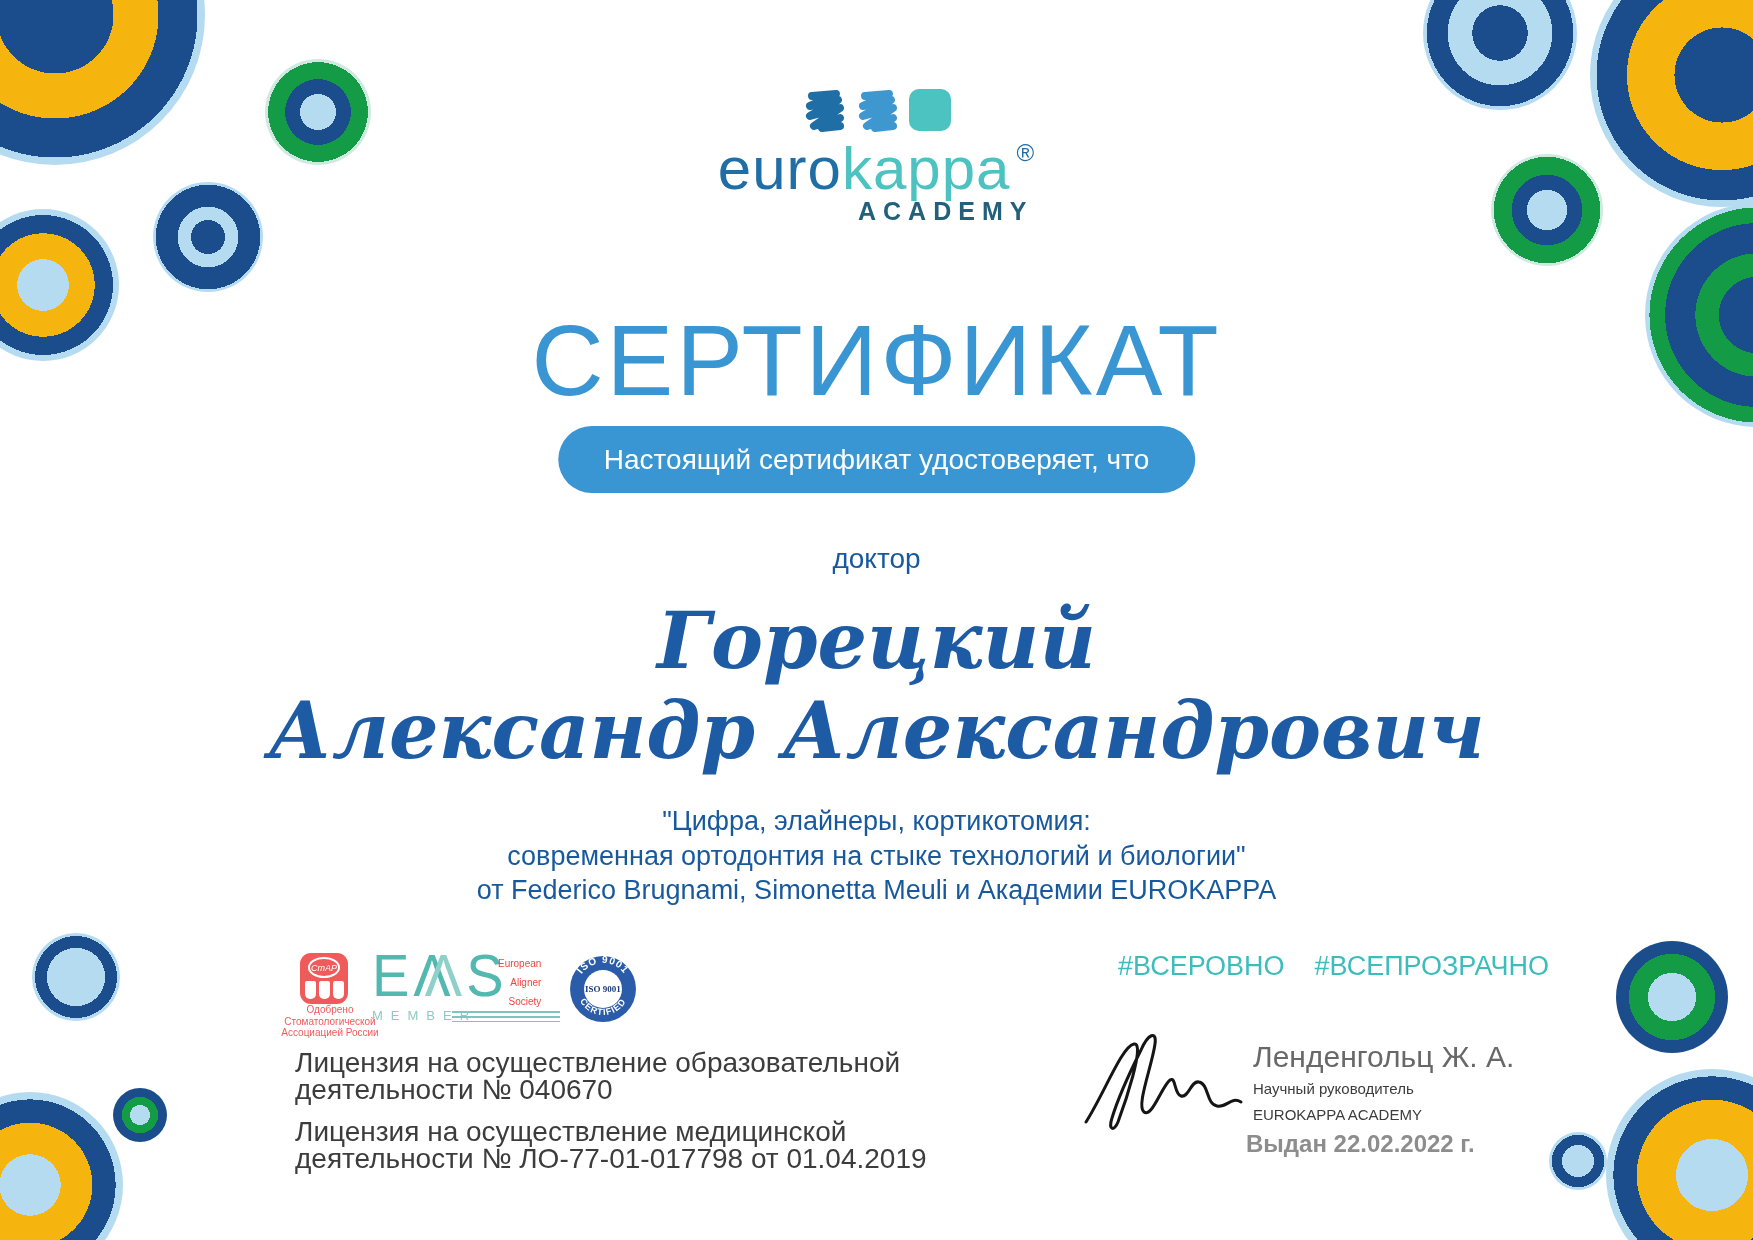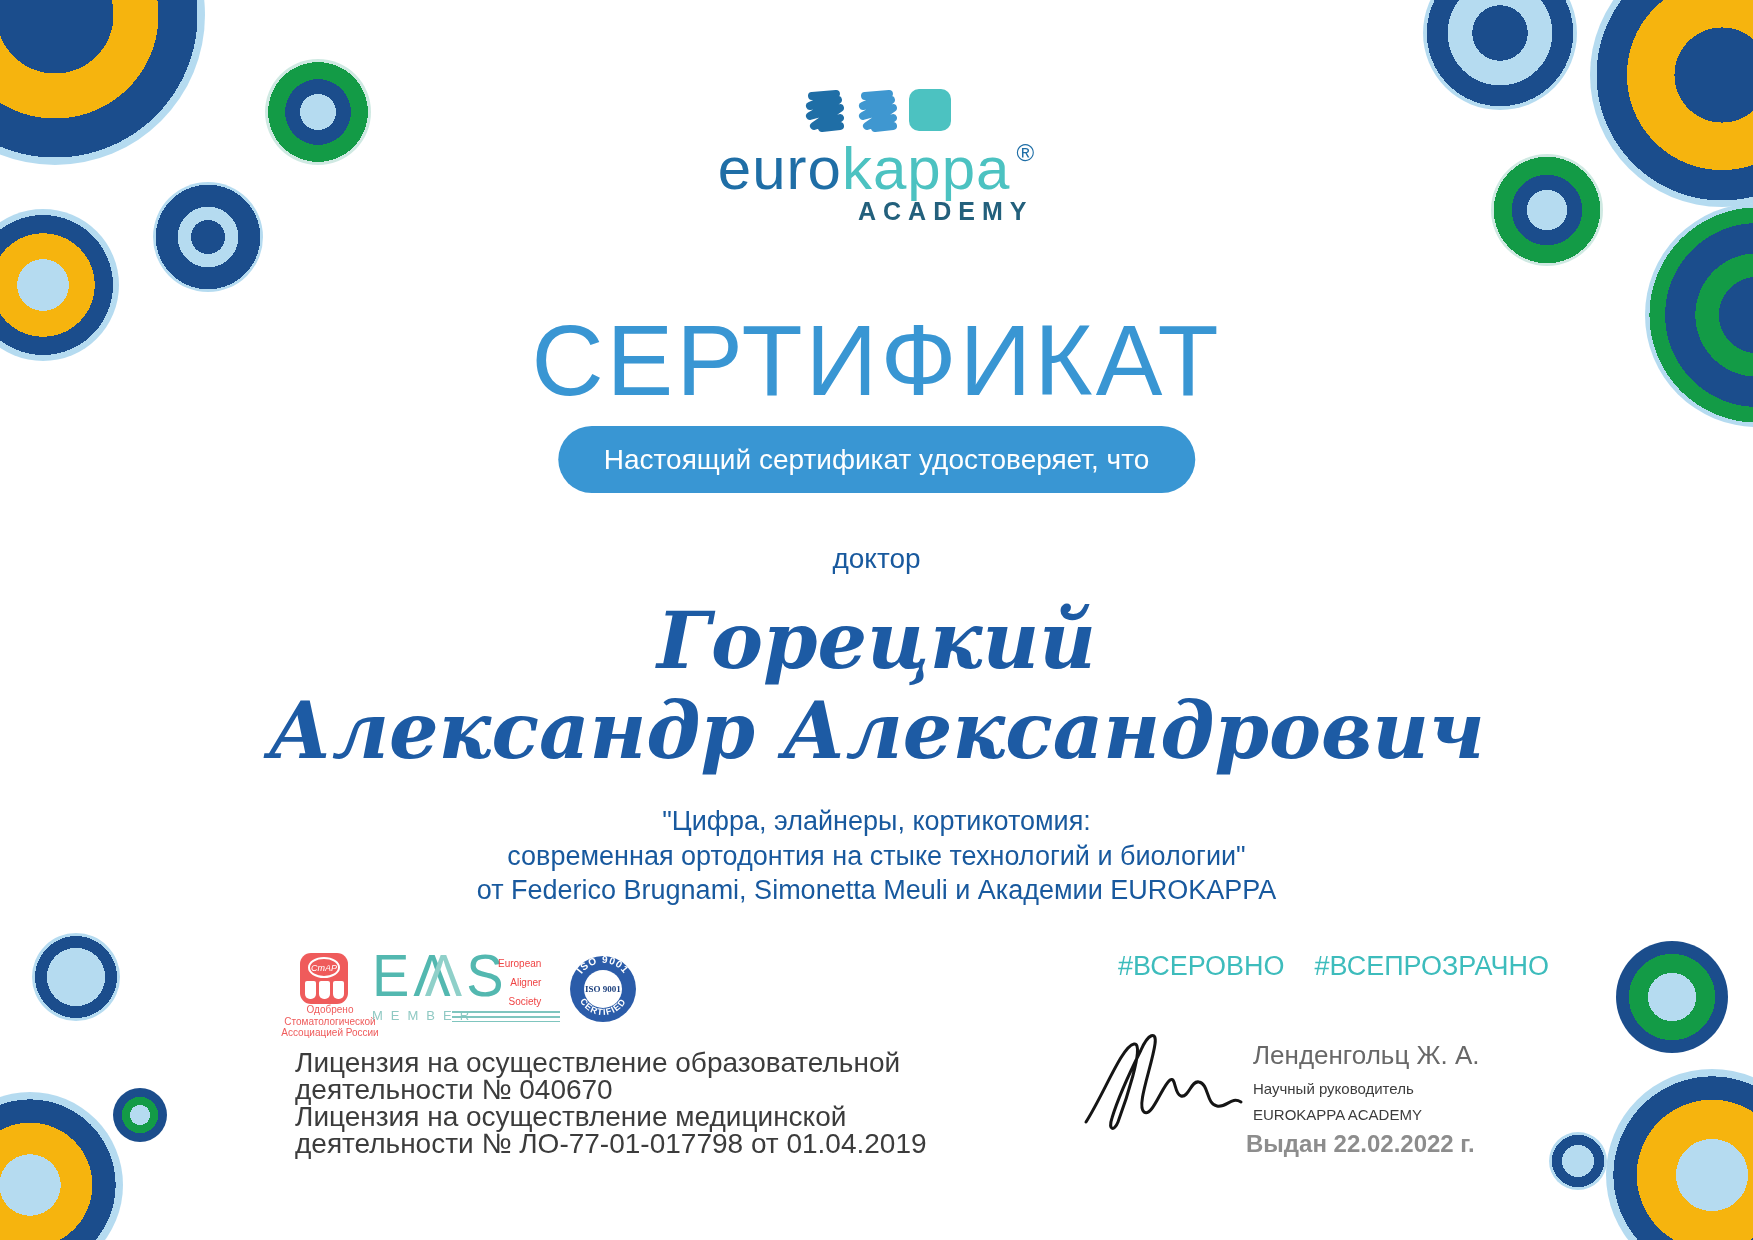--- a/index.html
+++ b/index.html
@@ -47,26 +47,26 @@
 
   .eas-letters{left:372px;top:948px;font-size:56px;line-height:56px;color:var(--eas_teal);
     letter-spacing:4px;transform:scaleY(1.05);}
   .eas-letters .lam2{margin-left:-30px;color:#8fd0c9;}
   .eas-member{left:372px;top:1008px;font-size:13px;letter-spacing:8px;color:#8fc9c3;}
   .eas-lines{left:452px;top:1011px;width:108px;height:11px;
     background:repeating-linear-gradient(to bottom,#7fc5be 0 2px,transparent 2px 5px);}
   .eas-society{left:498px;top:954px;font-size:10px;line-height:19px;color:#ef4444;text-align:right;}
 
   .license{left:295px;top:1050px;font-size:28px;line-height:26.5px;color:var(--text_dark);}
-  .license .gap{margin-top:1px;}
+  .license .gap{margin-top:16px;}
 
   
   .hashtags{left:1082px;top:951px;font-size:27px;color:var(--hashtag_teal);display:flex;gap:30px;white-space:nowrap;margin-left:36px;}
   .sig{left:1078px;top:1018px;}
-  .signer-name{left:1253px;top:1040px;font-size:26px;color:var(--text_gray);}
+  .signer-name{left:1253px;top:1040px;font-size:30px;color:var(--text_gray);}
   .signer-role{left:1253px;top:1076px;font-size:15px;line-height:26px;color:var(--text_dark);}
   .issued{left:1246px;top:1130px;font-size:24px;font-weight:700;color:var(--issued_gray);text-align:right;}
 </style>
 </head>
 <body>
 
 <div class="canvas">
 
   <div>
     <div class="deco" style="left:-95px;top:-135px;width:300px;height:300px;background:radial-gradient(circle closest-side,var(--navy) 0 39%,var(--yellow) 39% 69%,var(--navy) 69% 95%,var(--light_blue) 95% 100%)"></div>

